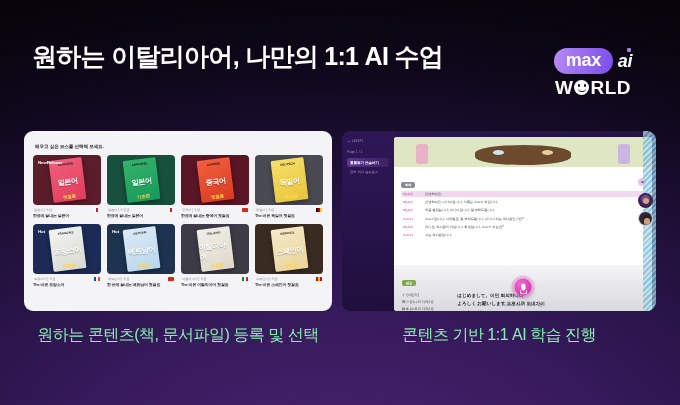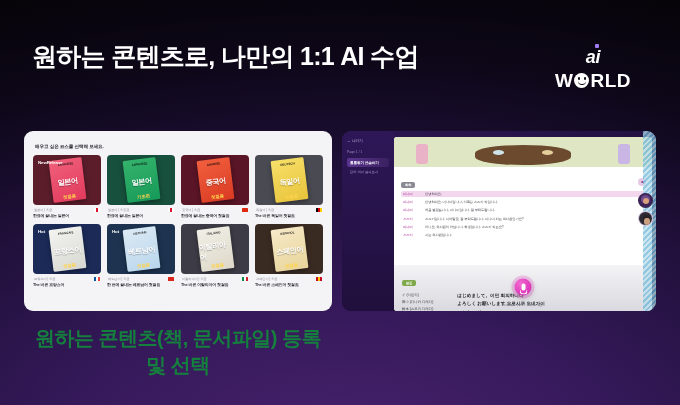--- a/index.html
+++ b/index.html
@@ -152,33 +152,36 @@
   .av1::after { content:""; position:absolute; left:4.5px; top:5px; width:6px; height:6px; border-radius:50%; background:#d9a07c; }
   .av2 { background:#2d2a33; border:1.2px solid #e6d6f2; }
   .av2::before { content:""; position:absolute; left:4px; top:2.5px; width:7px; height:6px; border-radius:50% 50% 40% 40%; background:#2a2028; }
   .av2::after { content:""; position:absolute; left:4.5px; top:5.5px; width:6px; height:7px; border-radius:45%; background:#caa07e; }
 
   .rp-stripe { position:absolute; right:0; top:0; bottom:0; width:13px;
     background:repeating-linear-gradient(135deg,#6fb7d8 0 2px,#b9dcea 2px 4px); opacity:.75; }
 
   
   .captions { position:absolute; left:24px; top:325px; width:632px; display:flex; }
-  .cap { font-size:20px; font-weight:700; color:#15803d; letter-spacing:-.5px; }
+  .cap { font-size:16px; font-weight:400; color:#86efac; letter-spacing:-.5px; }
   .cap-a { width:308px; text-align:center; }
   .cap-b { width:314px; margin-left:10px; text-align:center; }
 </style>
 </head>
 <body>
 
 <div class="header">
-  <div class="headline">원하는 콘텐츠로, 나만의 1:1 AI 수업</div>
+  <div class="headline">원하는 이탈리아어, 나만의 1:1 AI 수업</div>
 </div>
 
 <div class="logo">
   <div class="logo-row1">
+    <span class="pill">
+      <span class="pill-text">max</span>
+    </span>
     <span class="ai-wrap">
       <span class="ai-text">ai</span>
       <span class="ai-dot"></span>
     </span>
   </div>
   <div class="logo-row2">
     <span>W</span>
     <span class="smiley">
       <i class="l"></i>
         <i class="r"></i>
@@ -428,13 +431,14 @@
         <div class="av av1"></div>
         <div class="av av2"></div>
       </div>
 
     </div>
   </div>
 </div>
 
 <div class="captions">
   <div class="cap cap-a">원하는 콘텐츠(책, 문서파일) 등록 및 선택</div>
+  <div class="cap cap-b">콘텐츠 기반 1:1 AI 학습 진행</div>
 </div>
 
 </body></html>

